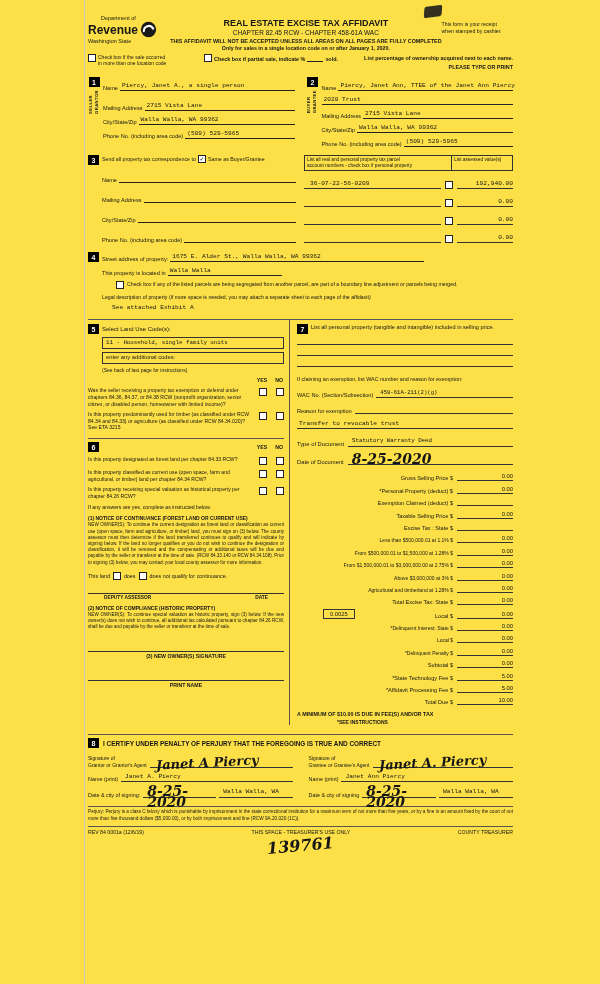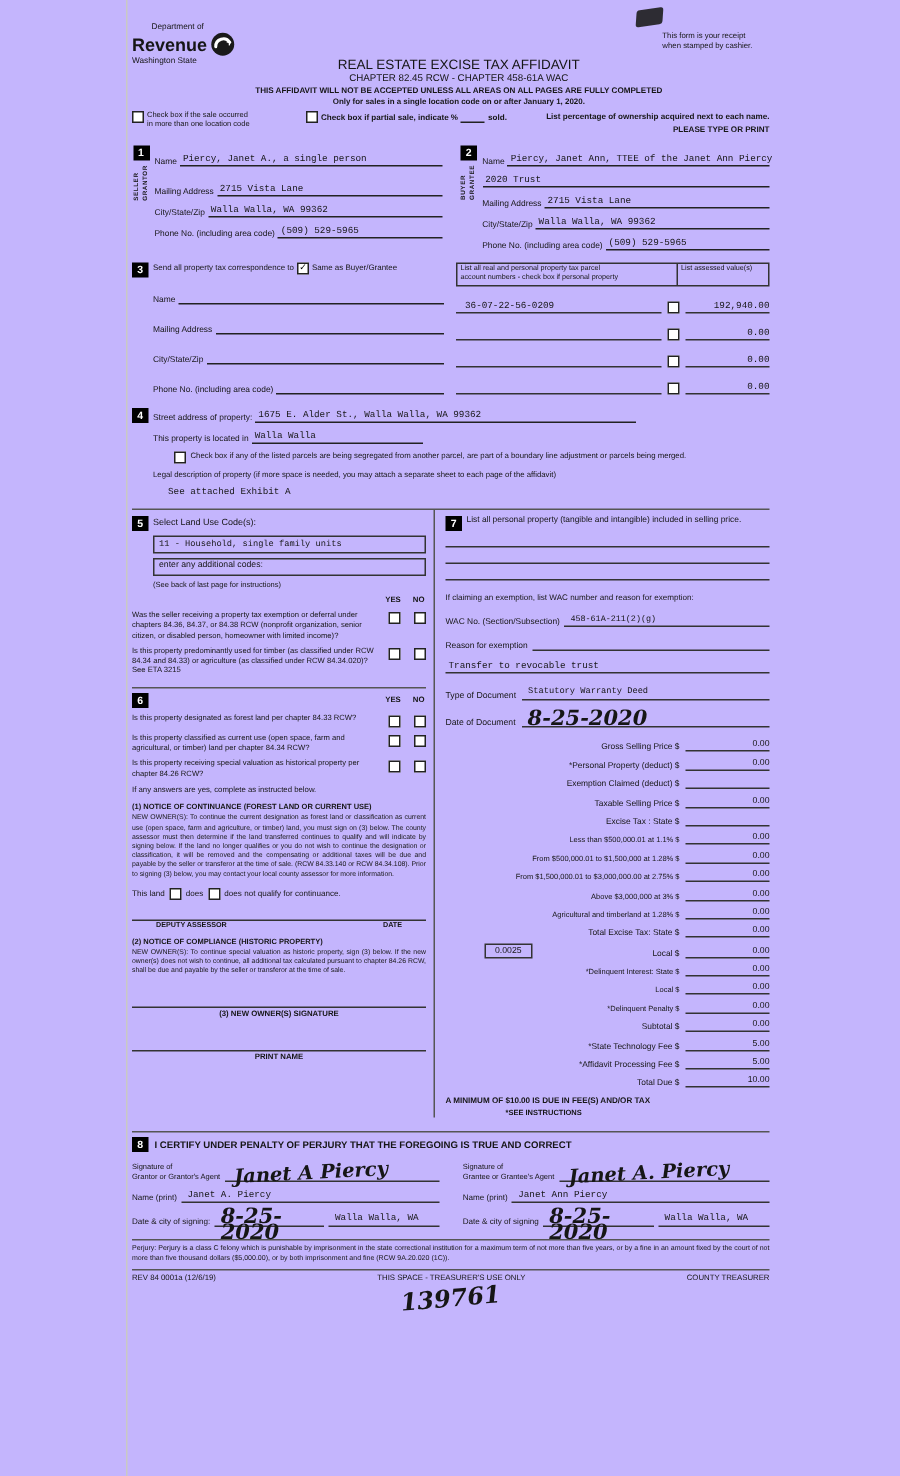--- a/index.html
+++ b/index.html
@@ -1,35 +1,35 @@
 <!DOCTYPE html>
 <html><head>
 <meta charset="utf-8">
 <style>
   html,body{margin:0;padding:0;}
   body{width:600px;height:984px;background:#f0f0ee;}
-  .page{position:relative;width:600px;height:984px;background:#c4b5fd;overflow:hidden;
+  .page{position:relative;width:600px;height:984px;background:#fde047;overflow:hidden;
         font-family:"Liberation Sans",sans-serif;color:#161616;}
   .scan-edge{position:absolute;left:84px;top:0;bottom:0;width:1px;background:#c9c9c4;}
   .artifact{position:absolute;left:424px;top:6px;width:18px;height:11px;background:#1d1d1d;
             transform:rotate(-8deg) skewX(-12deg);border-radius:2px;opacity:.9;}
   .form{position:absolute;left:88px;top:13px;width:425px;}
   .typed{font-family:"Liberation Mono","DejaVu Sans Mono",monospace;}
   .hand{font-family:"DejaVu Serif",serif;font-style:italic;font-weight:700;}
   .cb{display:inline-block;flex:none;width:6px;height:6px;border:1px solid #222;
       font-size:6px;line-height:6px;text-align:center;color:#000;background:#fff;}
   
   .hdr{display:flex;align-items:flex-start;}
   .logo{width:92px;padding-top:2px;}
   .dept1{font-size:5.5px;margin-left:13px;}
   .deptrow{display:flex;align-items:center;gap:2px;}
   .dept2{font-size:12px;font-weight:700;}
   .dept3{font-size:5.5px;}
   .titleblk{flex:1;text-align:center;padding-top:5px;}
-  .title{font-size:9px;font-weight:400;margin-top:20px;}
+  .title{font-size:9px;font-weight:700;}
   .chapter{font-size:6.5px;margin-top:1px;}
   .warning{font-size:5.4px;font-weight:700;margin-top:2px;white-space:nowrap;}
   .onlynote{font-size:5.3px;font-weight:700;margin-top:1px;}
   .receipt{width:80px;font-size:5.2px;padding-top:8px;line-height:1.3;}
   
   .checkline{display:flex;margin-top:3px;align-items:flex-start;}
   .multiloc{display:flex;gap:2px;width:116px;font-size:5px;line-height:1.2;}
   .partial{display:flex;align-items:flex-end;gap:2px;font-size:5.4px;font-weight:700;}
   .pct{display:inline-block;width:16px;border-bottom:1px solid #222;height:6px;}
   .rightnotes{flex:1;text-align:right;font-size:5.4px;font-weight:700;line-height:1.7;}

